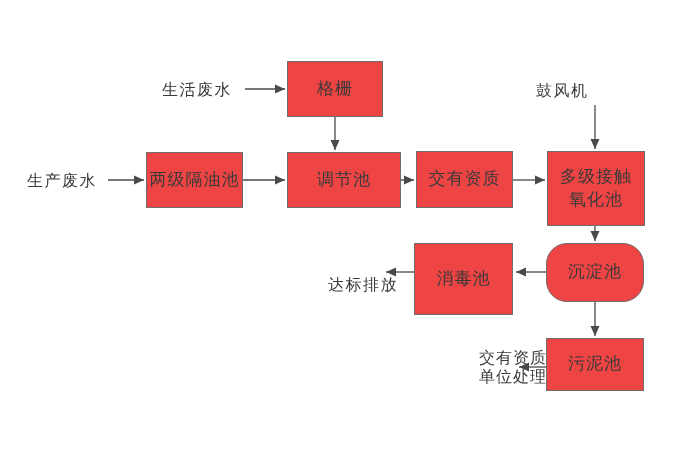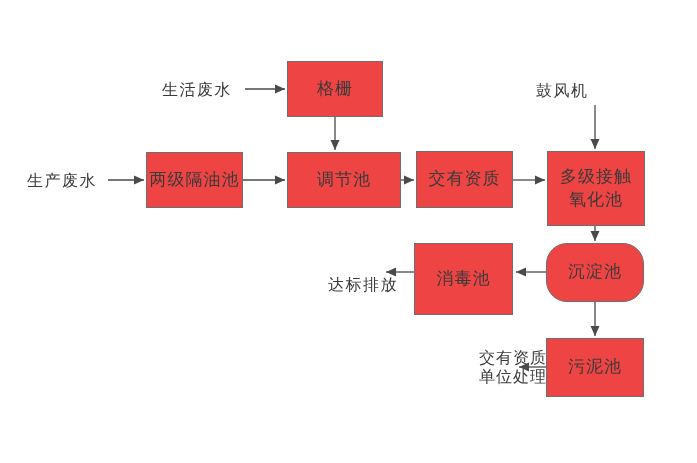--- a/index.html
+++ b/index.html
@@ -32,21 +32,21 @@
     color:#3a3a3a;
     white-space:pre-line;
   }
   #box-screen   {left:287px;top:61px; width:96px;height:56px;}
   #box-oilsep   {left:146px;top:152px;width:97px;height:56px;}
   #box-regul    {left:287px;top:152px;width:114px;height:56px;}
   #box-hydro    {left:416px;top:151px;width:97px;height:57px;}
   #box-contact  {left:547px;top:151px;width:98px;height:75px;padding:0 6px;}
   #box-sediment {left:546px;top:243px;width:98px;height:59px;border-radius:21px;}
   #box-disinfect{left:414px;top:243px;width:99px;height:72px;}
-  #box-sludge   {left:546px;top:338px;width:98px;height:59px;}
+  #box-sludge   {left:546px;top:338px;width:98px;height:53px;}
 
   #lbl-domestic  {left:162px;top:80px;}
   #lbl-production{left:27px; top:171px;}
   #lbl-blower    {left:536px;top:81px;}
   #lbl-discharge {left:300px;top:275px;margin-left:28px;}
   #lbl-qualified {left:434px;top:348px;line-height:19px;letter-spacing:1px;margin-left:45px;}
 </style>
 </head>
 <body>
 

